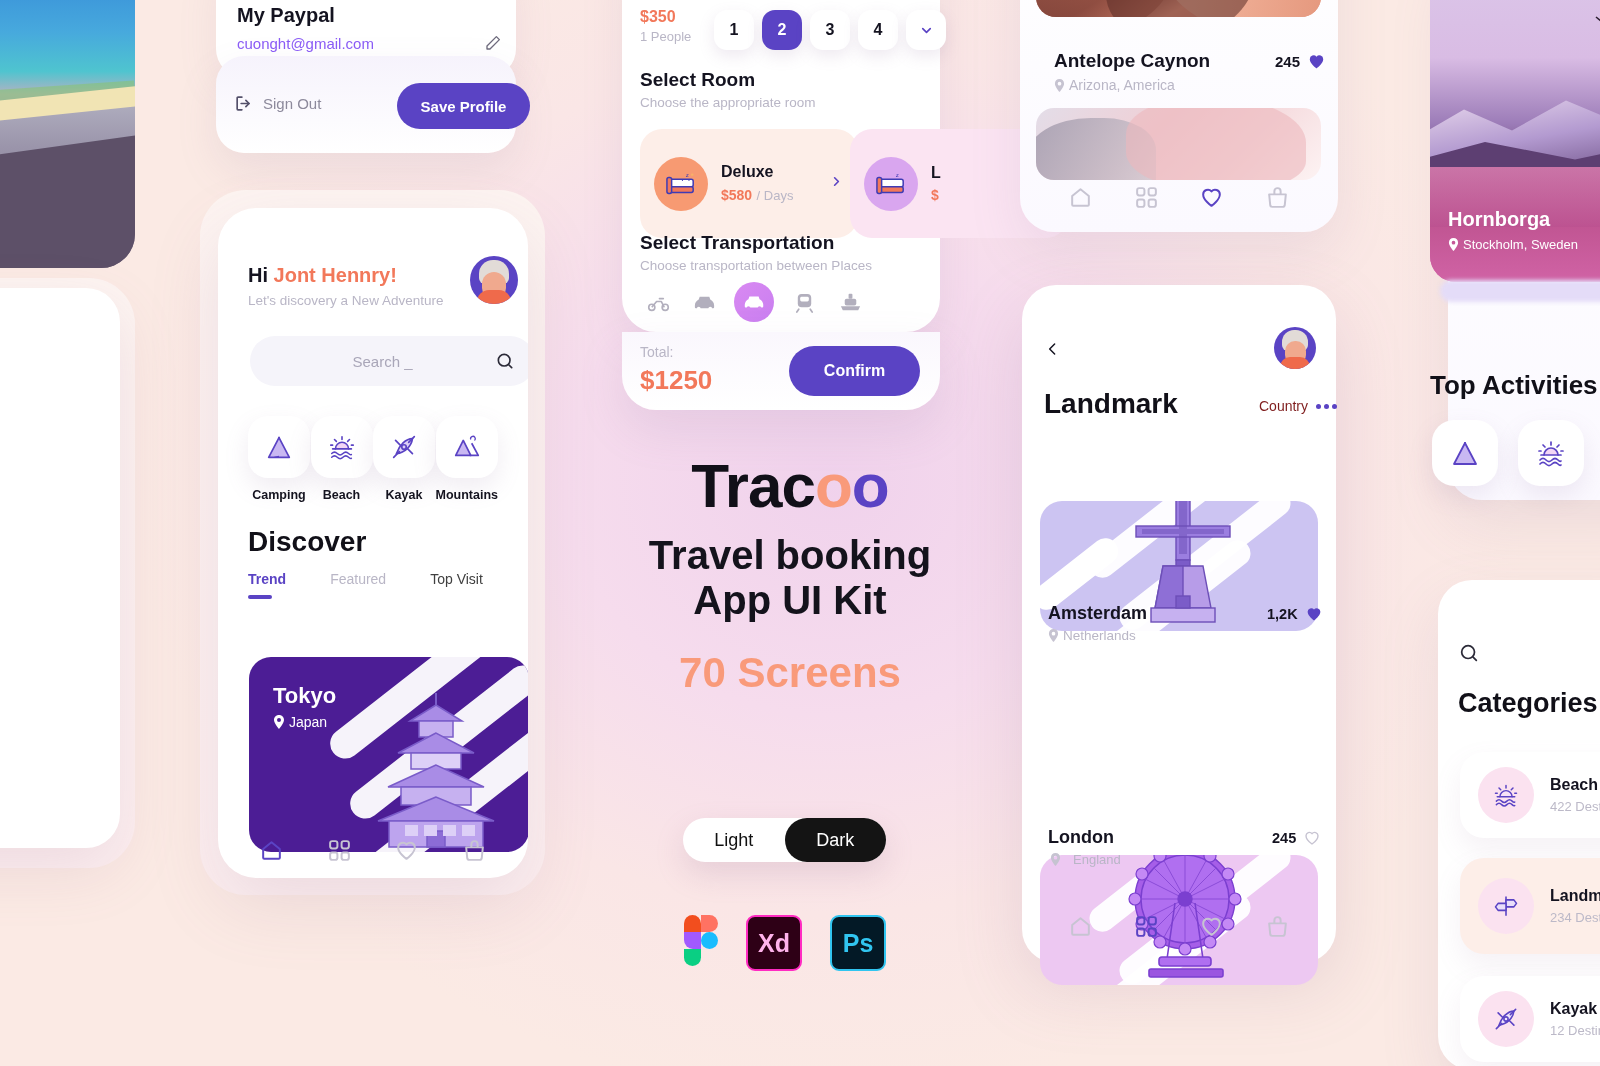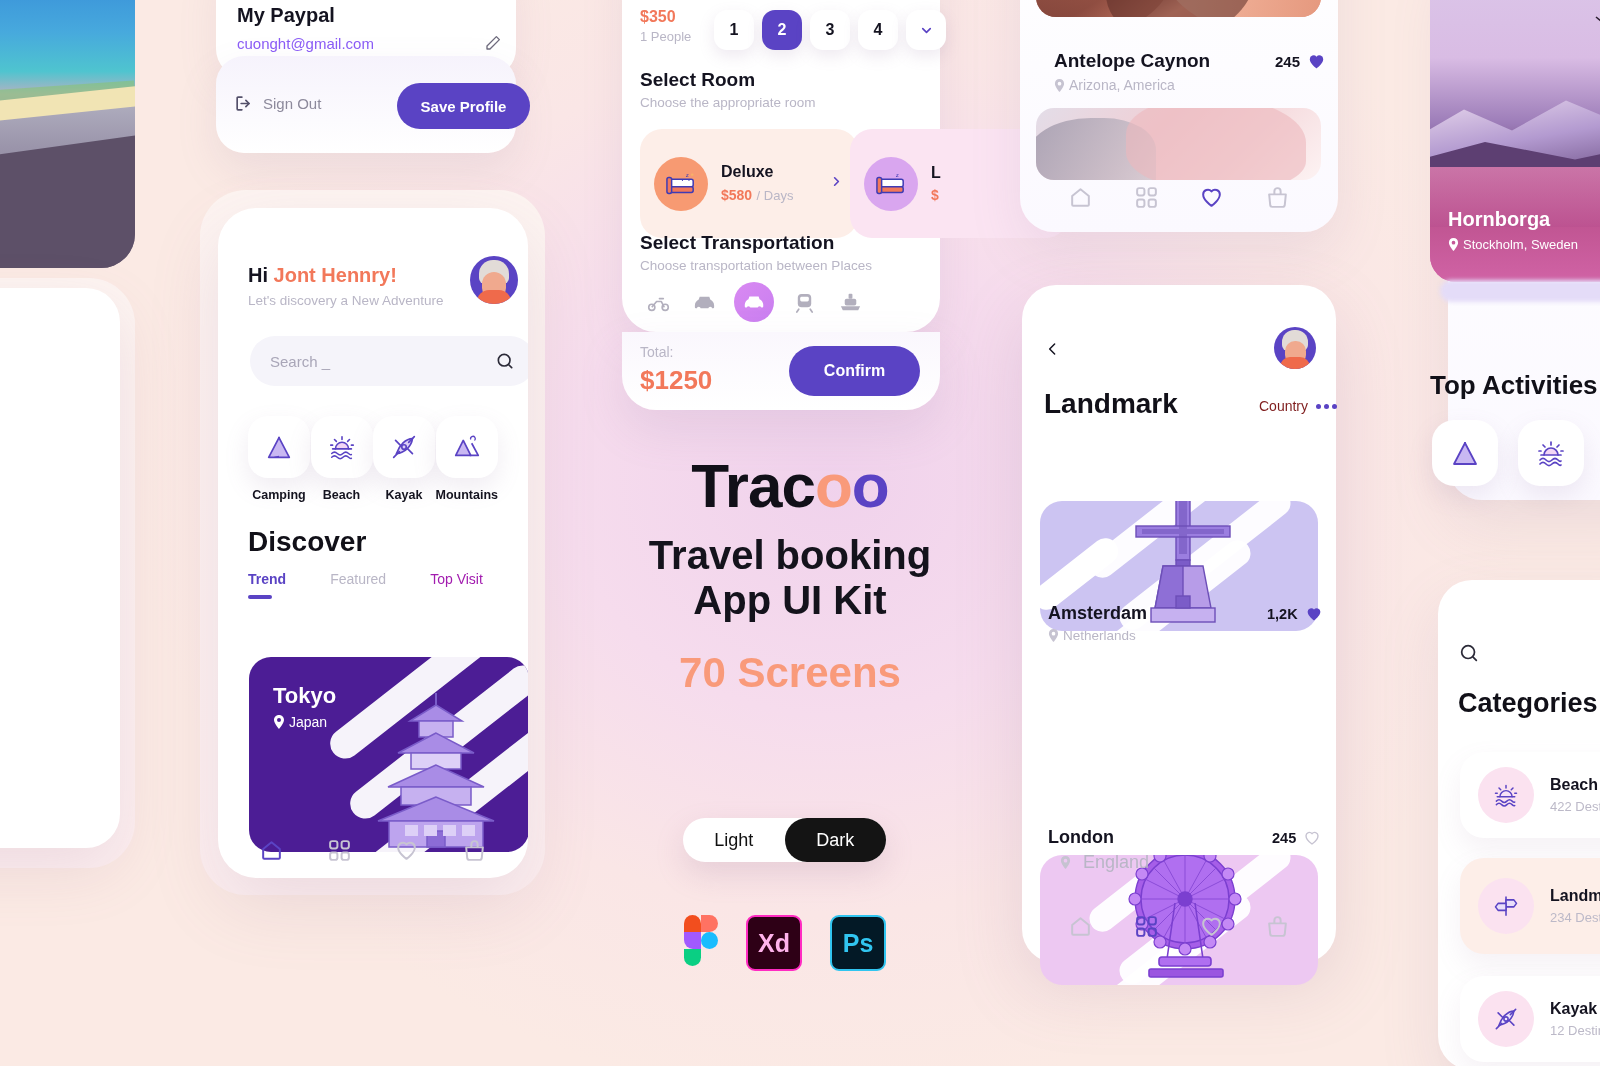--- a/index.html
+++ b/index.html
@@ -135,21 +135,21 @@
           <span>Hi </span><span style="color:#f2785a;">Jont Hennry!</span>
         </div>
         <div style="font-size:13.5px;color:#b9b6c6;margin-top:6px;">Let's discovery a New Adventure</div>
       </div>
       <div class="abs avatar" style="left:252px;top:48px;width:48px;height:48px;">
         <span class="abs" style="left:9px;top:4px;width:30px;height:24px;border-radius:14px 14px 6px 6px;background:#e2dbd7;"></span>
         <span class="abs" style="left:12px;top:16px;width:24px;height:26px;border-radius:12px 12px 10px 10px;background:#f0a98e;"></span>
         <span class="abs" style="left:7px;top:34px;width:34px;height:16px;border-radius:12px 12px 0 0;background:#ef6a4b;"></span>
       </div>
 
-      <div class="abs searchbar" style="left:32px;top:128px;width:245px;height:50px;">
+      <div class="abs searchbar" style="left:32px;top:128px;width:245px;height:50px;text-align:center;">
         <span>Search _</span>
         <svg width="20" height="20" viewBox="0 0 24 24" fill="none" stroke="#2b2a38" stroke-width="2" stroke-linecap="round">
           <circle cx="11" cy="11" r="7"></circle>
             <path d="M20 20l-3.5-3.5"></path>
         </svg>
       </div>
 
       <div class="abs" style="left:30px;top:208px;width:250px;display:flex;justify-content:space-between;">
         <div>
           <div class="act">
@@ -198,21 +198,21 @@
       <div class="abs h1" style="left:30px;top:318px;font-size:28px;">Discover</div>
       <div class="abs" style="left:30px;top:362px;display:flex;gap:44px;">
         <div>
           <span style="font-size:14px;font-weight:bold;color:#5a43c4;">Trend</span>
           <div style="width:24px;height:3.5px;background:#5a43c4;border-radius:2px;margin-top:7px;"></div>
         </div>
         <div>
           <span style="font-size:14px;color:#b9b6c6;">Featured</span>
         </div>
         <div>
-          <span style="font-size:14px;color:#a21caf;">Top Visit</span>
+          <span style="font-size:14px;color:#404040;">Top Visit</span>
         </div>
       </div>
 
       <div class="abs destcard" style="left:31px;top:401px;width:280px;height:195px;background:#4c1d95;">
         <div class="stripes">
           <i style="left:60px;top:10px;width:230px;"></i>
           <i style="left:80px;top:70px;width:230px;"></i>
           <i style="left:100px;top:130px;width:230px;"></i>
         </div>
 
@@ -579,21 +579,21 @@
             <circle cx="45" cy="23" r="6"></circle>
         </g>
         <g stroke="#7b3fd0" stroke-width="1.6" fill="#b06ff0">
           <path d="M60 70L52 126M80 70l8 56"></path>
           <rect x="44" y="124" width="52" height="9" rx="3"></rect>
           <rect x="34" y="136" width="74" height="8" rx="2" fill="#9b55e0"></rect>
         </g>
       </svg>
     </div>
     <div class="abs" style="left:26px;top:542px;font-size:18px;font-weight:bold;color:#141320;">London</div>
-    <div class="abs place" style="left:38px;top:567px;font-size:18px;gap:12px;">
+    <div class="abs place" style="left:28px;top:567px;font-size:13px;gap:12px;">
       <svg width="11" height="13" viewBox="0 0 12 14" fill="#c6c3d1">
           <path d="M6 0C3 0 1 2.2 1 5c0 3.4 5 9 5 9s5-5.6 5-9c0-2.8-2-5-5-5zm0 7a2 2 0 110-4 2 2 0 010 4z"></path>
         </svg>
       <span>England</span>
     </div>
     <div class="abs" style="left:250px;top:544px;display:flex;align-items:center;gap:7px;">
       <span style="font-size:14.5px;font-weight:bold;color:#141320;">245</span>
       <svg width="18" height="18" viewBox="0 0 24 24" fill="none" stroke="#c7c4d2" stroke-width="1.9" stroke-linejoin="round">
           <path d="M12 20S4 14.5 4 9a4.5 4.5 0 018-2.8A4.5 4.5 0 0120 9c0 5.5-8 11-8 11z"></path>
         </svg>

